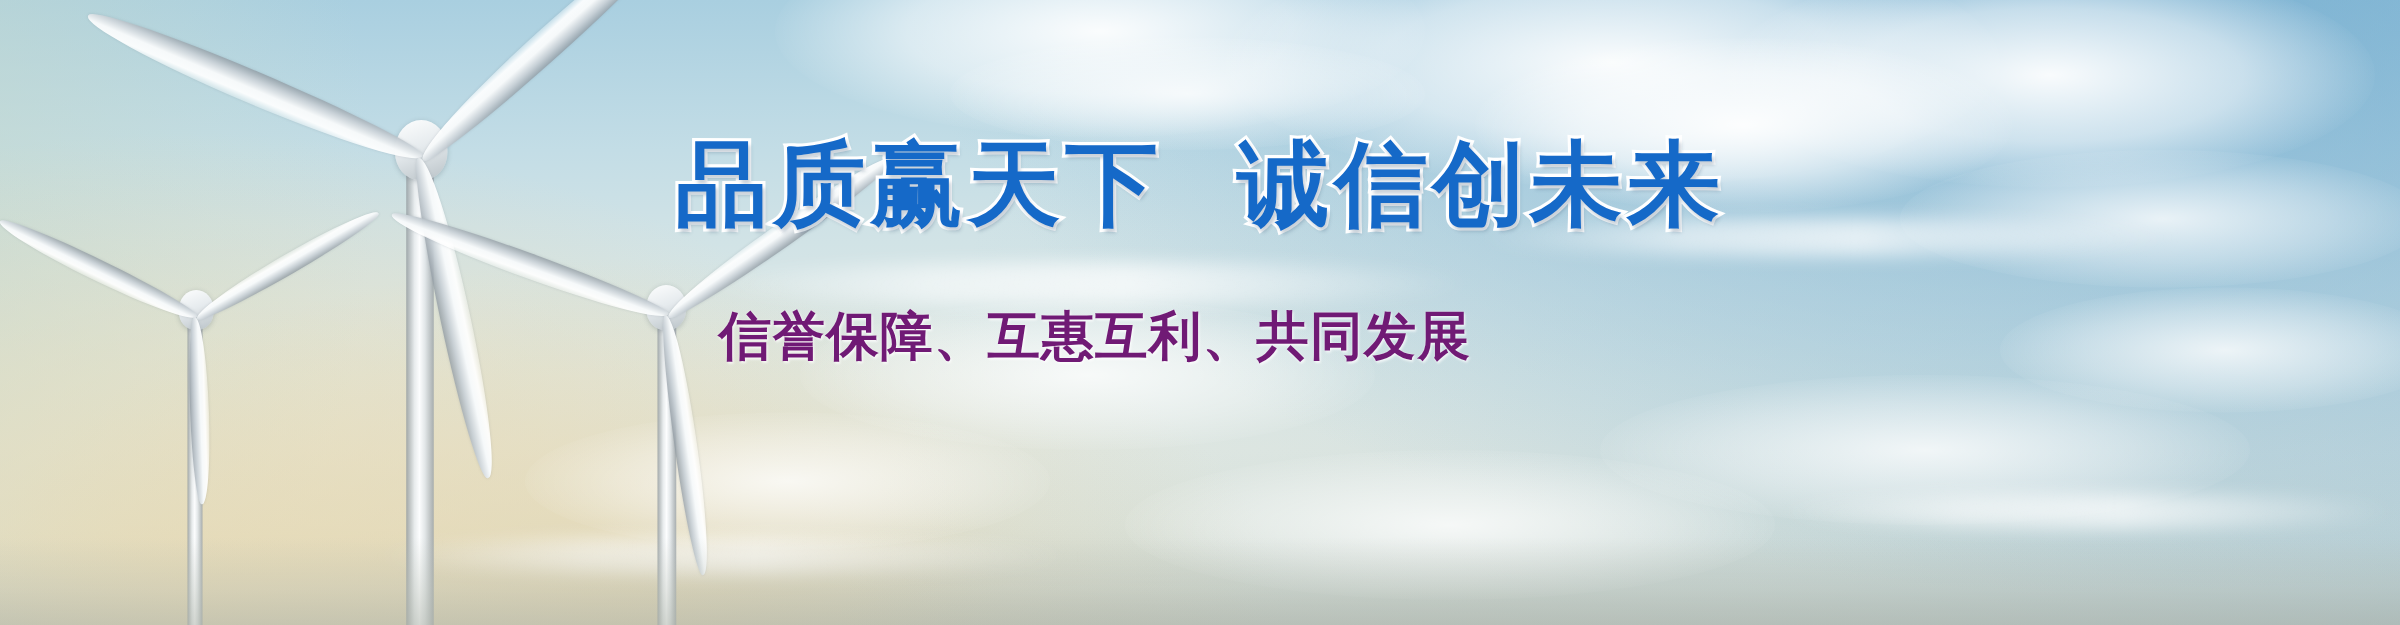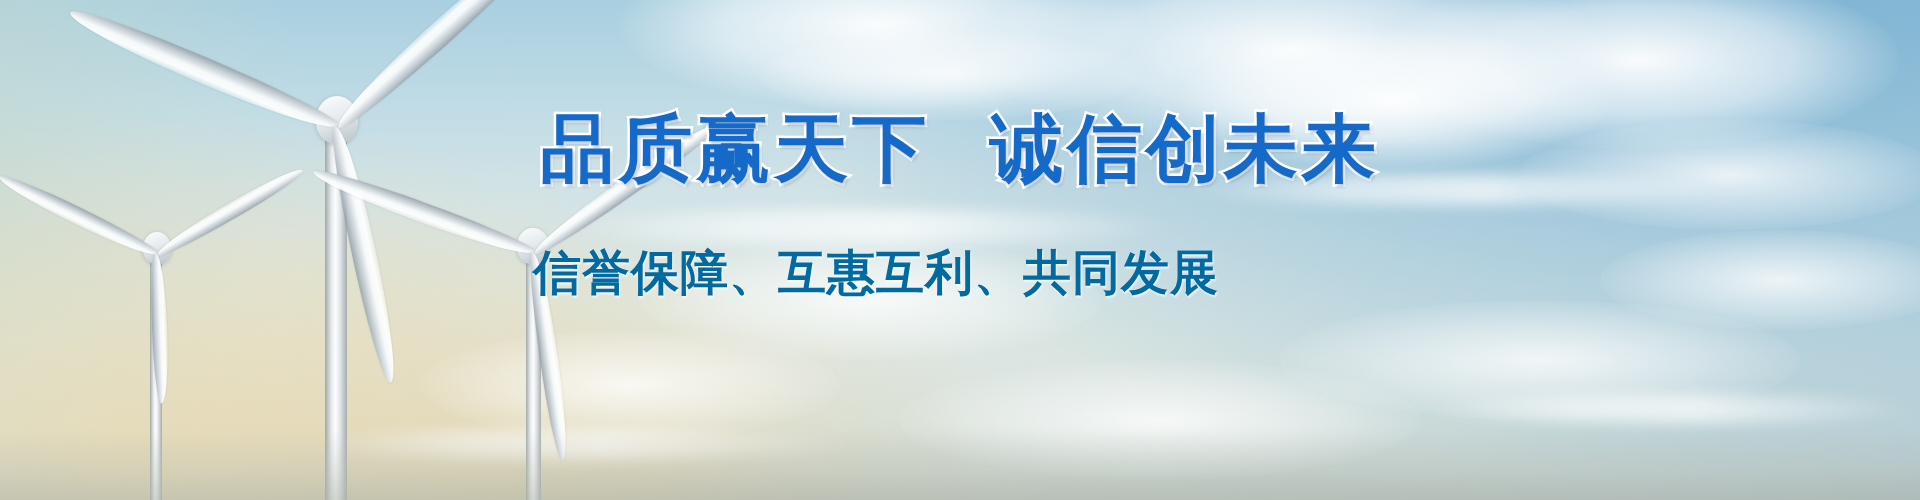--- a/index.html
+++ b/index.html
@@ -150,24 +150,24 @@
     line-height: 1.1;
     text-shadow: 0 1px 2px rgba(255,255,255,0.55);
   }
   .tagline {
     position: absolute;
     top: 200px;
     left: 0;
     width: 1752px;
     text-align: center;
     font-family: "DejaVu Sans", "Liberation Sans", sans-serif;
-    font-size: 48px;
+    font-size: 42px;
     font-weight: 700;
     letter-spacing: 1px;
-    color: #0369a1;
+    color: #701a75;
     line-height: 1.15;
     white-space: pre;
     text-shadow:
       1px 2px 2px rgba(255,255,255,0.70),
       0 0 1px rgba(255,255,255,0.9);
   }
 
   
   .ground-haze {
     position: absolute;

